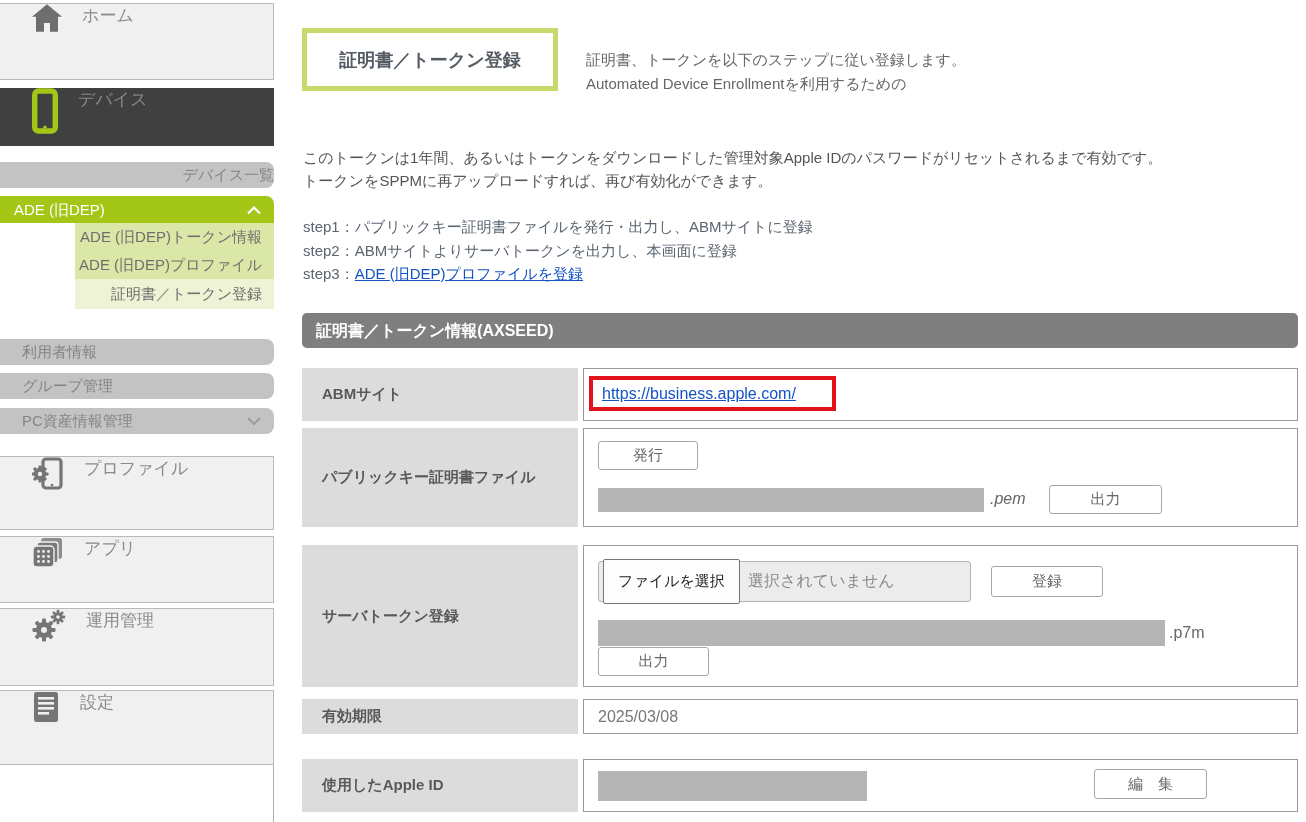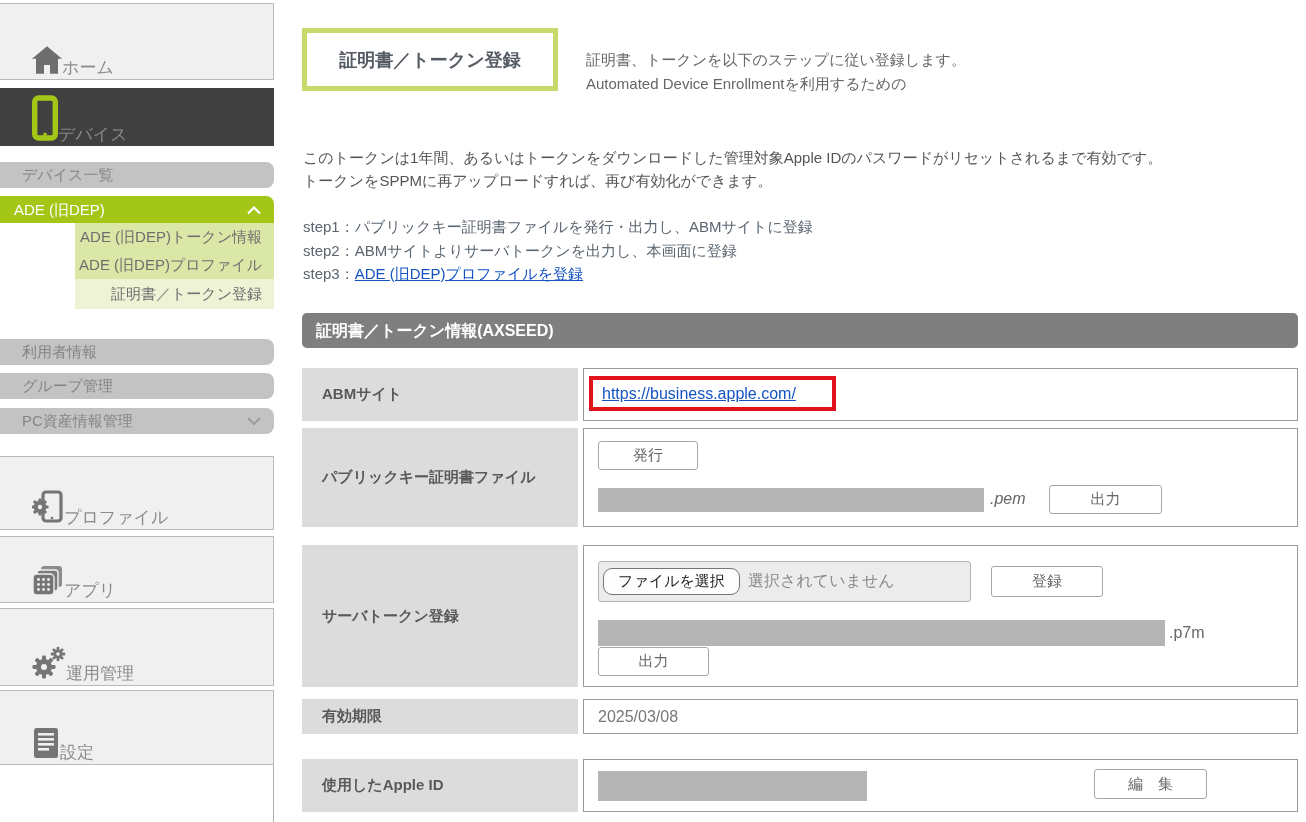--- a/index.html
+++ b/index.html
@@ -2,28 +2,28 @@
 <html><head>
 <meta charset="utf-8">
 <style>
   * { margin:0; padding:0; box-sizing:border-box; }
   html,body { width:1306px; height:822px; background:#fff;
     font-family:"Liberation Sans","DejaVu Sans",sans-serif; }
   #screen { position:relative; width:1306px; height:822px; overflow:hidden; background:#fff; }
 
   
   .sb-box { position:absolute; left:0; width:274px; background:#f0f0f0;
-    border:1px solid #b9b9b9; border-left:none; display:flex; align-items:flex-end;
-    padding-left:32px; color:#8a8a8a; font-size:17px; cursor:pointer; }
+    border:1px solid #b9b9b9; border-left:none; display:flex; align-items:flex-start;
+    gap:20px; padding-left:32px; color:#8a8a8a; font-size:17px; cursor:pointer; }
   .sb-home { top:3px; height:77px; }
   .sb-device { top:88px; height:58px; background:#404040; border:none; }
   .sb-pill { position:absolute; left:0; width:274px; height:26px; background:#c3c3c3;
     border-radius:0 8px 8px 0; color:#858585; font-size:15px; line-height:26px;
     padding-left:22px; cursor:pointer; }
-  .sb-pill-devlist { top:162px; }
+  .sb-pill-devlist { top:162px;text-align:right; }
   .sb-pill-user { top:339px; }
   .sb-pill-group { top:373px; }
   .sb-pill-pc { top:408px; }
   .sb-ade { position:absolute; left:0; top:196px; width:274px; height:27px;
     background:#a3c617; border-radius:0 8px 0 0; color:#fff; font-size:15px;
     line-height:27px; padding-left:14px; cursor:pointer; }
   .sb-sub { position:absolute; left:75px; width:199px; height:28px; background:#dbe7a6;
     color:#6f6f6f; font-size:15px; line-height:28px; text-align:right;
     padding-right:12px; cursor:pointer; }
   .sb-sub1 { top:223px; } .sb-sub2 { top:251px; }
@@ -75,22 +75,22 @@
   .red-box a { color:#1353c4; font-size:16px; text-decoration:underline; cursor:pointer; }
 
   .btn-issue { left:14px; top:12px; width:100px; height:29px; }
   .bar-pem { left:14px; top:59px; width:386px; height:24px; }
   .ext-pem { left:406px; top:61px;font-style:italic; }
   .btn-export1 { left:465px; top:56px; width:113px; height:29px; }
 
   .file-wrap { position:absolute; left:14px; top:15px; width:373px; height:41px;
     background:#ececec; border:1px solid #b3b3b3; border-radius:3px; display:flex;
     align-items:center; padding:4px; }
-  .file-choose { width:137px; height:27px; background:#fdfdfd; border:1px solid #767676;
-    border-radius:9px; font-size:15px; color:#222; display:flex; align-items:center;
+  .file-choose { width:137px; height:45px; background:#fdfdfd; border:1px solid #767676;
+    border-radius:2px; font-size:15px; color:#222; display:flex; align-items:center;
     justify-content:center; cursor:pointer; flex:none; }
   .file-none { margin-left:8px; color:#8a8a8a; font-size:16px; }
   .btn-register { left:407px; top:20px; width:112px; height:31px; }
   .bar-p7m { left:14px; top:74px; width:567px; height:26px; }
   .ext-p7m { left:585px; top:78px; }
   .btn-export2 { left:14px; top:101px; width:111px; height:29px; }
 
   .expiry-value { position:absolute; left:14px; top:0; bottom:0; display:flex;
     align-items:center; color:#777; font-size:16px; }
   .bar-appleid { left:14px; top:11px; width:269px; height:30px; }

